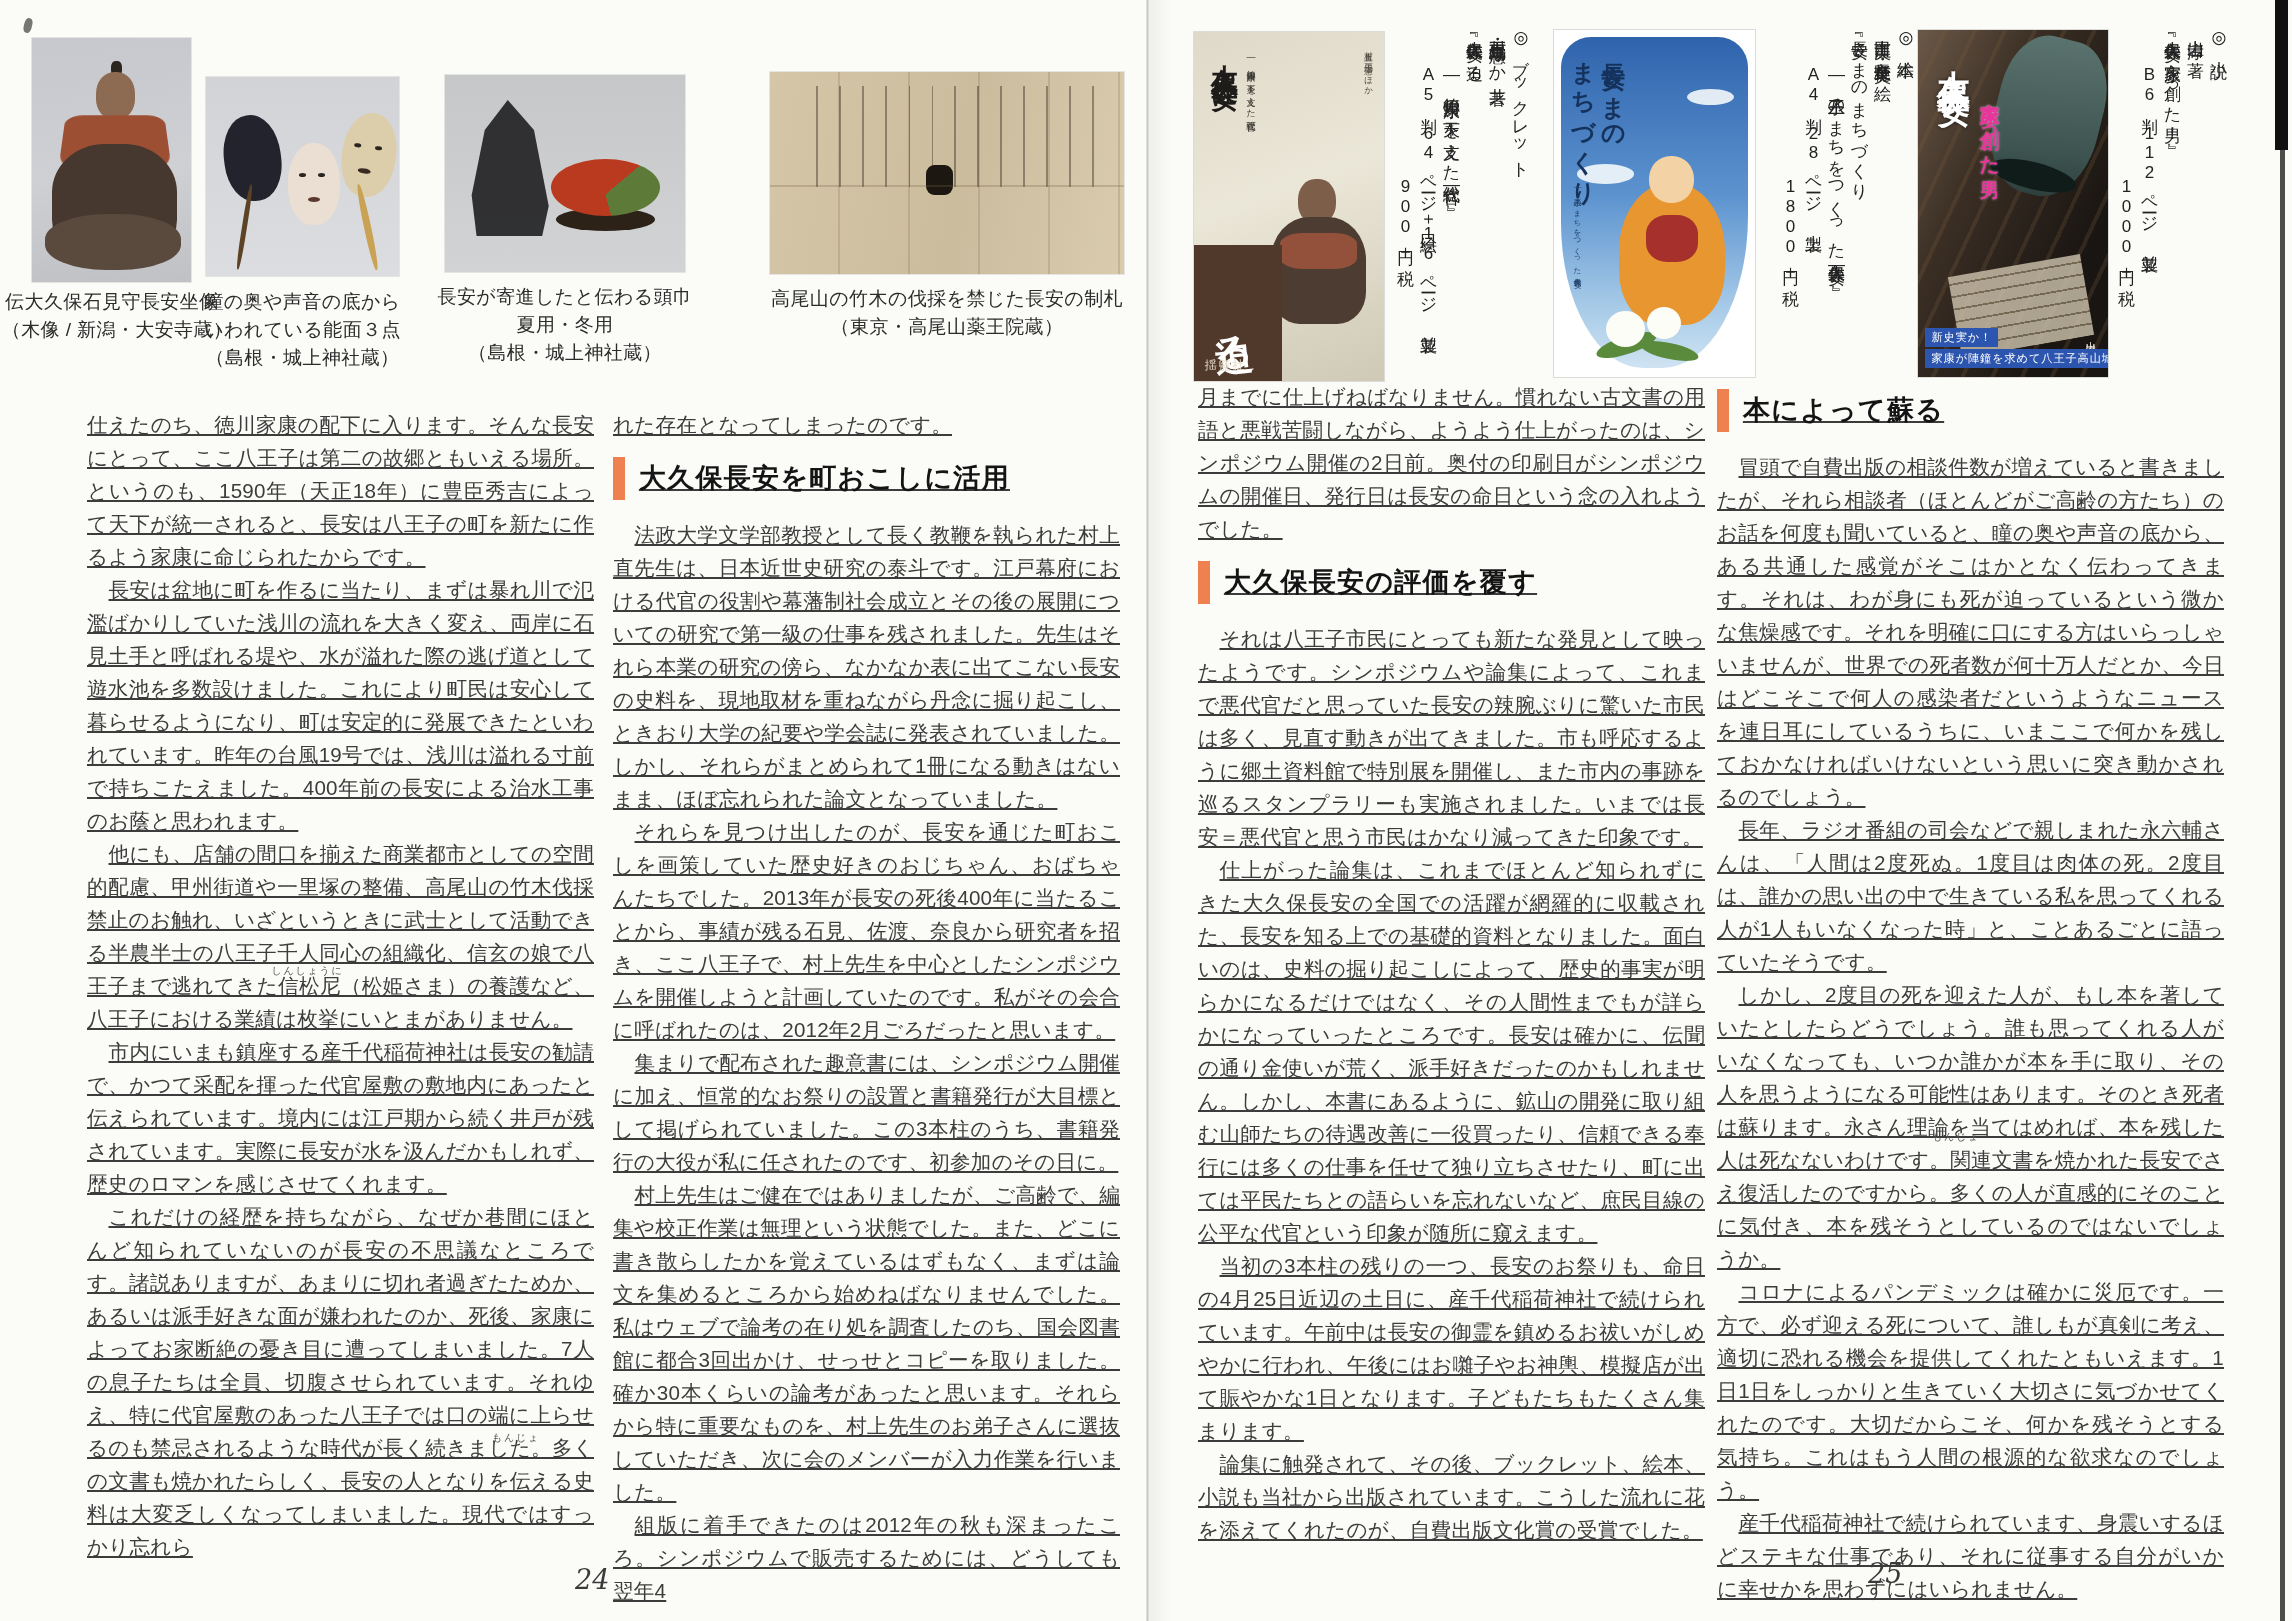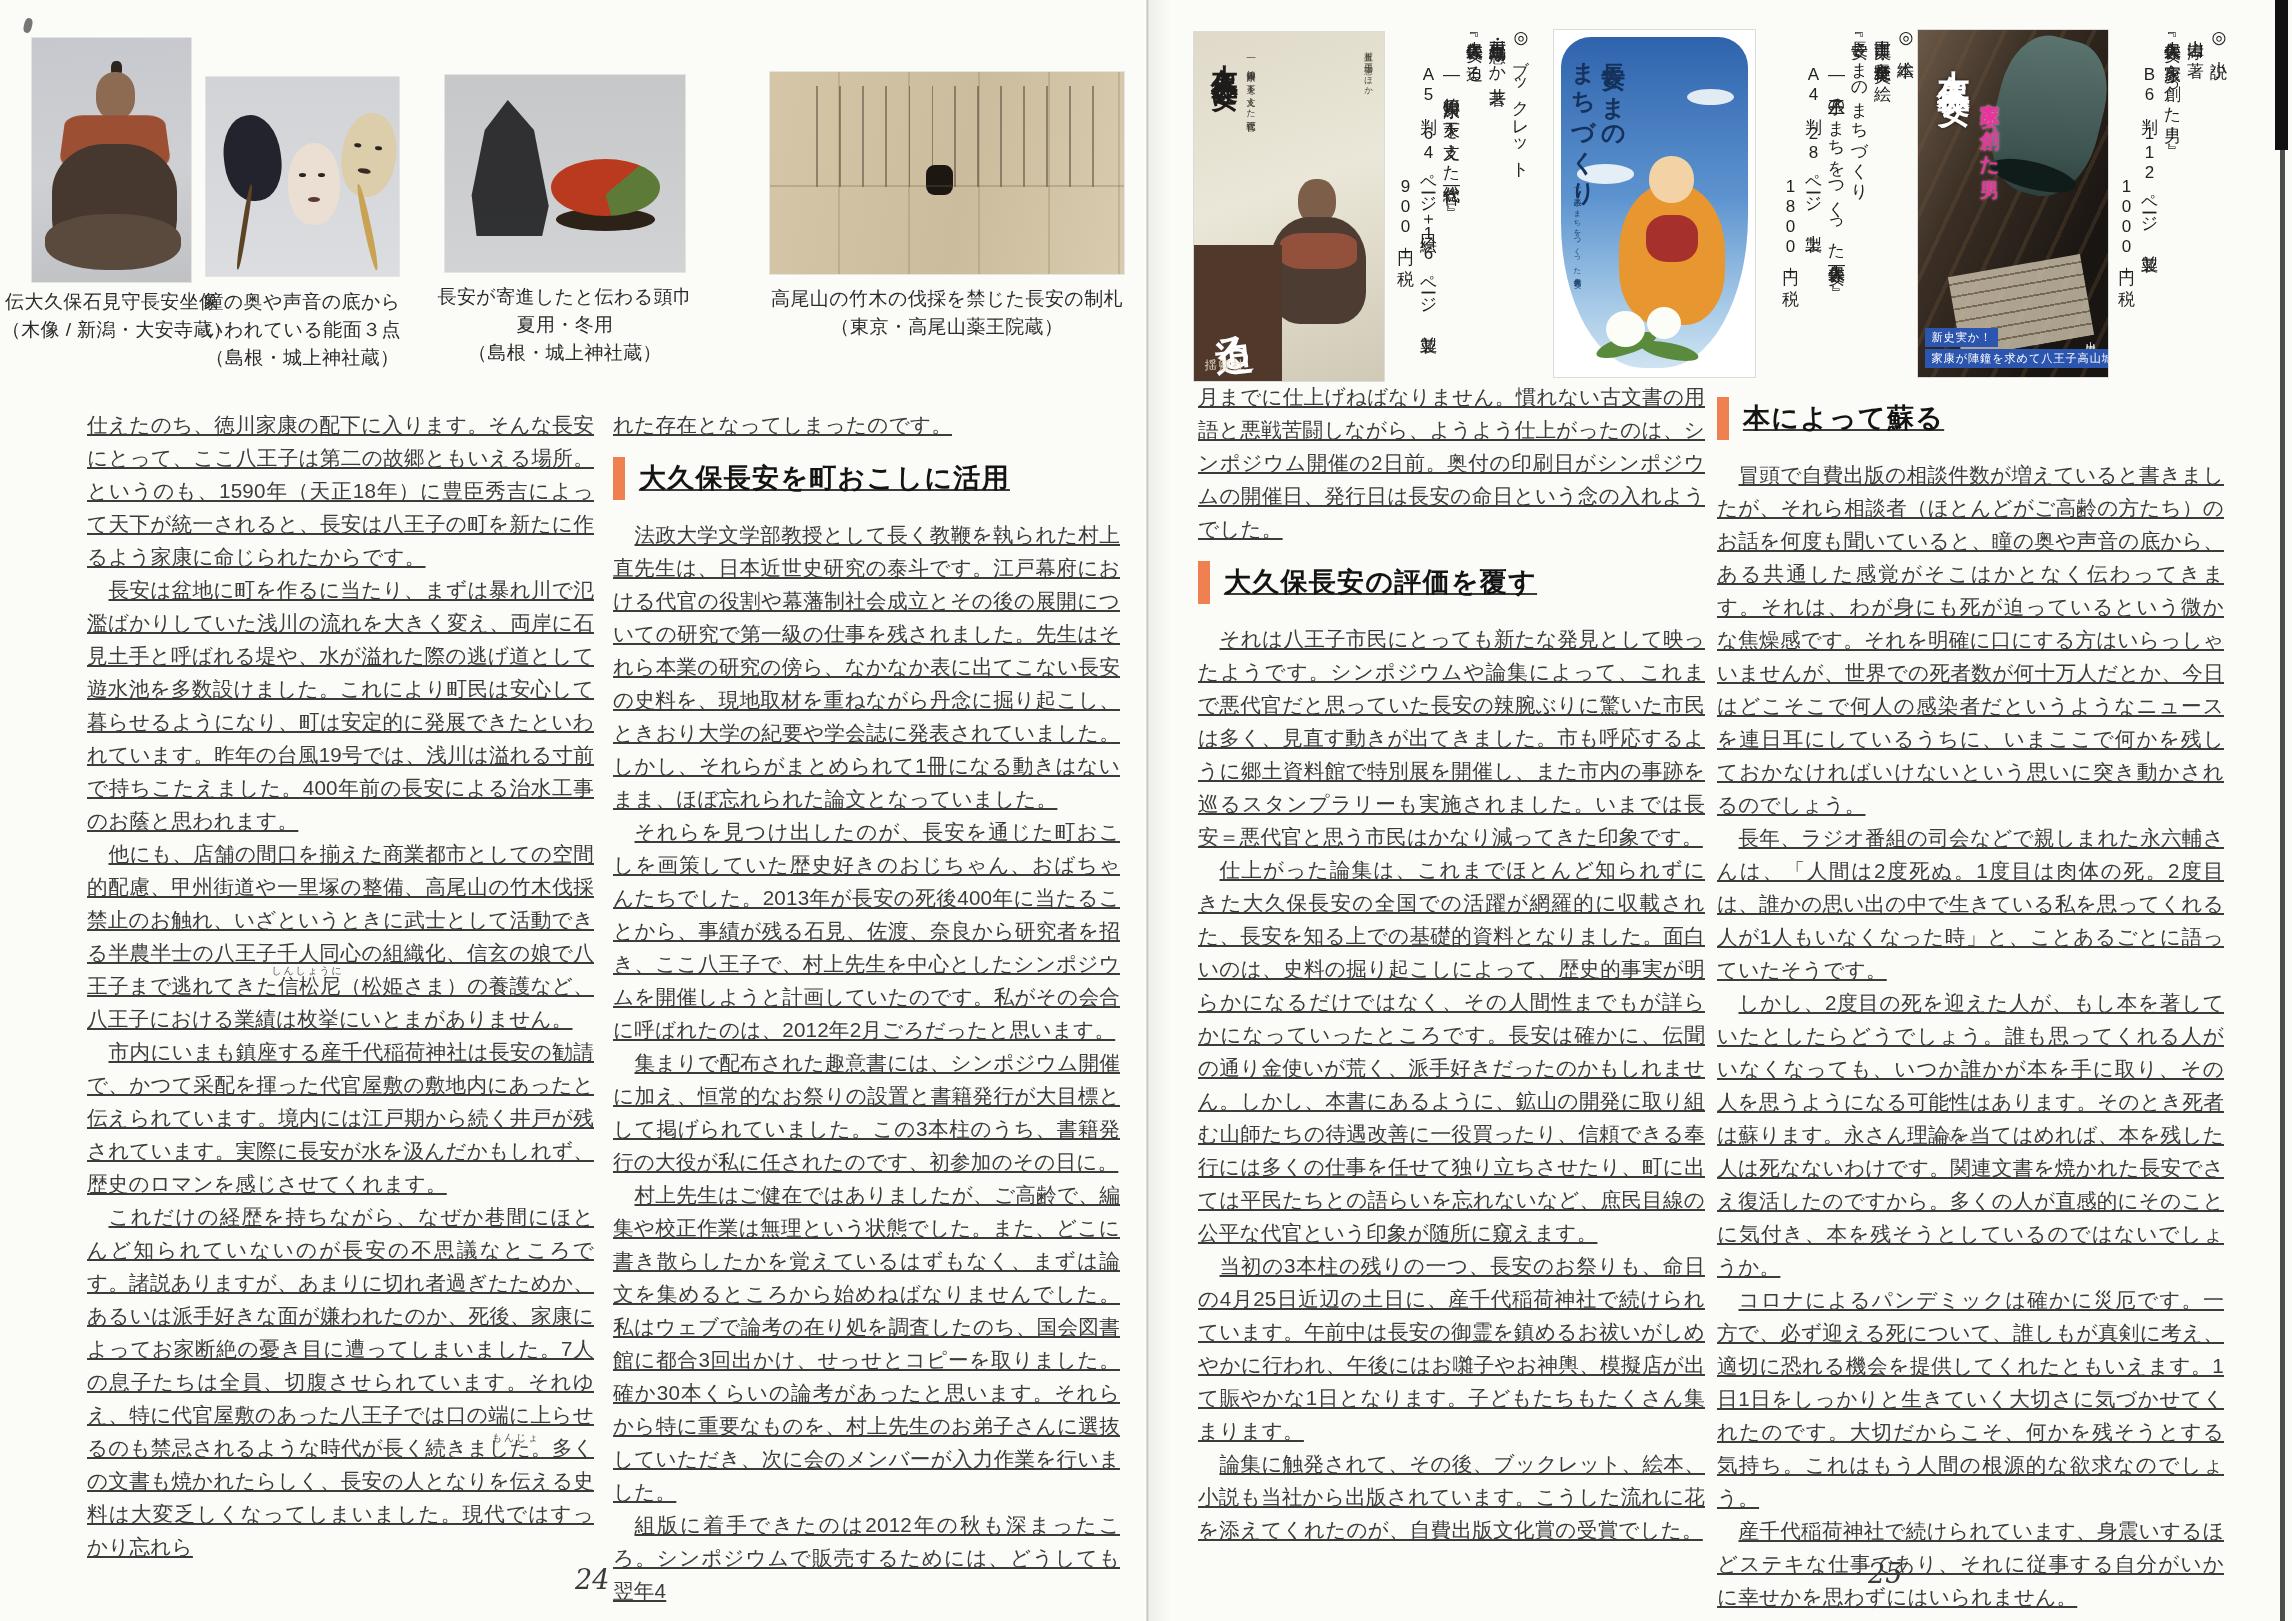--- a/index.html
+++ b/index.html
@@ -4,21 +4,21 @@
 <style>
   html,body{margin:0;padding:0;background:#e8e8e8;}
   #canvas{position:relative;width:2293px;height:1622px;background:#fbfbf8;overflow:hidden;
           font-family:"Liberation Sans","DejaVu Sans",sans-serif;}
   
   .col{position:absolute;width:507px;font-size:20.6px;line-height:33px;letter-spacing:0.2px;
        text-align:justify;color:#3c3c3c;text-decoration:underline;}
   .col p{margin:0;text-indent:21.5px;}
   .col p.noind{text-indent:0;}
   .h3{display:flex;align-items:center;gap:14.3px;margin:15px 0 17px 0;height:45px;}
-  .h3.first{margin-top:16px;}
+  .h3.first{margin-top:8px;}
   .bar{width:11.6px;height:43px;background:var(--accent,#ef8150);flex:0 0 auto;}
   .h3txt{font-size:27px;font-weight:bold;color:#141414;letter-spacing:1.3px;white-space:nowrap;
          line-height:1;text-indent:0;}
   
   .pcap{position:absolute;text-align:center;font-size:19px;line-height:28px;color:#2b2b2b;letter-spacing:0.4px;}
   .pcap div{white-space:nowrap;}
   
   .ph{position:absolute;box-shadow:0 0 0 0.9px rgba(0,0,0,.10);overflow:hidden;}
   .ph1{background:linear-gradient(175deg,#c7c8cd 0%,#cfd0d4 55%,#c0c1c5 100%);}
   .st-head{position:absolute;left:64px;top:34px;width:39px;height:47px;background:#8d6b52;border-radius:46% 46% 42% 42%;}

